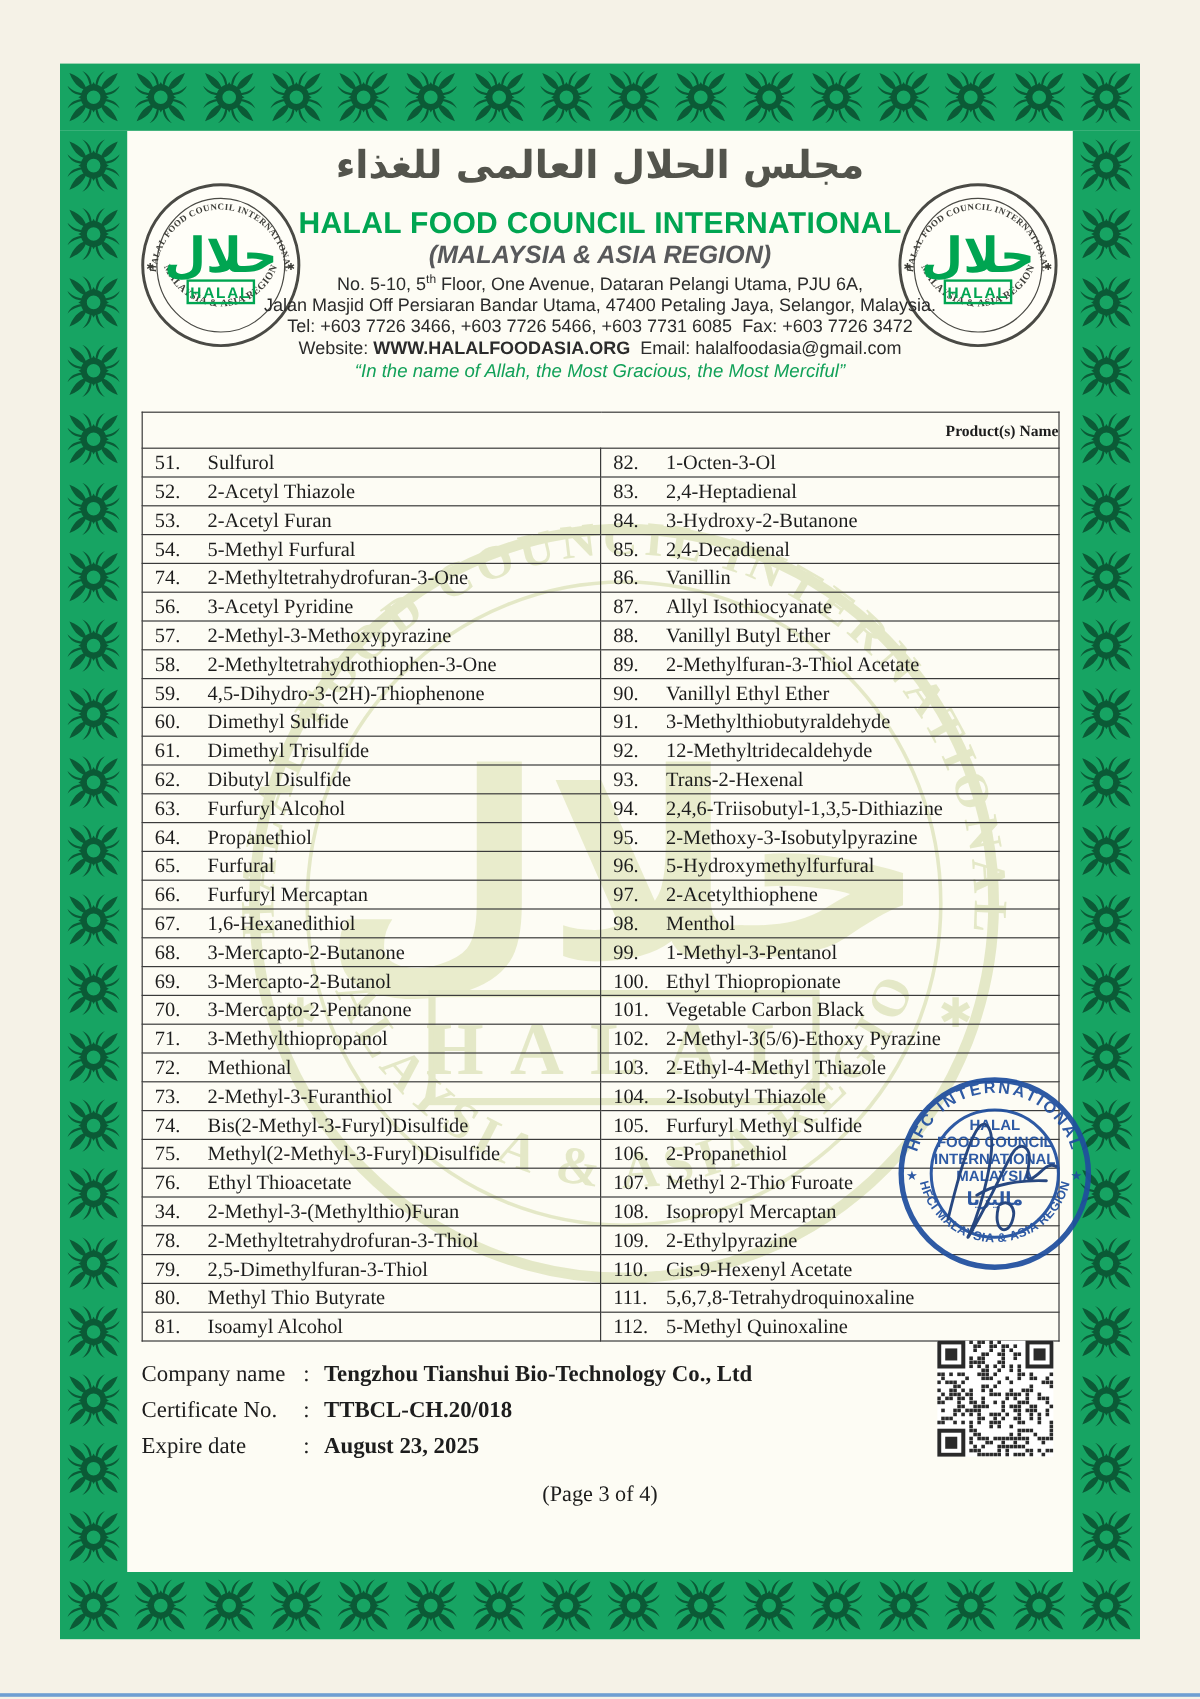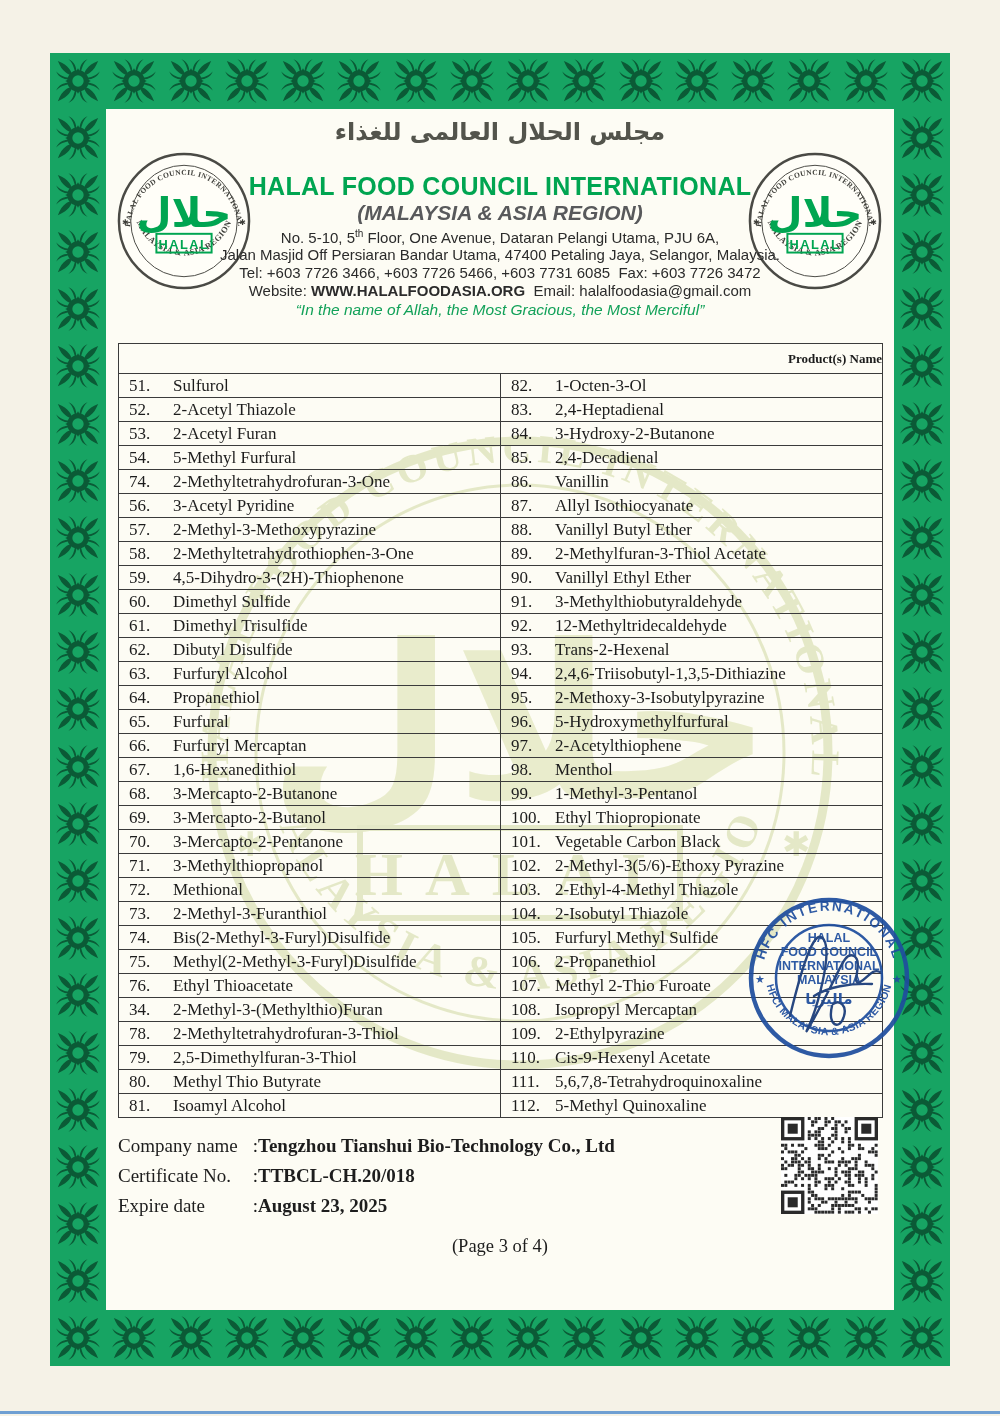--- a/index.html
+++ b/index.html
@@ -11,21 +11,21 @@
   
   .band{position:absolute;background:#17a463;display:flex;justify-content:space-around;align-items:center;z-index:4;}
   .band.h{left:50px;width:900px;height:56px;}
   .band.v{top:109px;width:56px;height:1201px;flex-direction:column;}
   #band-top{top:53px;} #band-bottom{top:1310px;}
   #band-left{left:50px;} #band-right{left:894px;}
   .motif{width:46px;height:46px;flex:0 0 auto;}
 
   
   .hdr{position:absolute;left:110px;width:780px;text-align:center;z-index:2;}
-  .arabic-title{top:118px;font-family:"DejaVu Sans",sans-serif;font-size:24px;font-weight:bold;color:#53544c;}
+  .arabic-title{top:118px;font-family:"DejaVu Sans",sans-serif;font-size:32px;font-weight:bold;color:#53544c;}
   .org-name{top:172px;font-family:"Liberation Sans","DejaVu Sans",sans-serif;font-size:25px;font-weight:bold;color:#00a551;letter-spacing:.3px;}
   .region-sub{top:201px;font-family:"Liberation Sans",sans-serif;font-size:21px;font-weight:bold;font-style:italic;color:#58595b;}
   .addr{font-family:"Liberation Sans",sans-serif;font-size:15px;color:#2b2b2b;}
   .addr1{top:228px;} .addr2{top:246px;} .telline{top:264px;} .webline{top:282px;}
   .quote{top:301px;font-family:"Liberation Sans",sans-serif;font-size:15.5px;font-style:italic;font-weight:500;color:#12a159;}
   .seal{position:absolute;top:151px;width:138px;height:140px;z-index:2;}
   #seal-left{left:115px;} #seal-right{left:746px;}
   sup{font-size:10px;text-align:right;}
 
   
@@ -37,21 +37,21 @@
   #ptable th{border:1.4px solid #3b3b3b;height:29px;font-size:13px;font-weight:bold;text-align:right;padding:0;}
   #ptable td{border:1px solid #3b3b3b;height:23px;padding:0 2px 0 10px;white-space:nowrap;overflow:hidden;}
   .num{display:inline-block;width:44px;}
 
   
   #stamp{position:absolute;left:744px;top:888px;width:170px;height:176px;z-index:5;opacity:.93;}
 
   
   .info{position:absolute;left:118px;top:1131px;font-size:19px;line-height:30px;z-index:2;}
   .info .lbl{display:inline-flex;width:140px;justify-content:space-between;align-items:center;}
-  .info .val{font-weight:bold;font-family:Liberation Serif, serif;}
+  .info .val{font-weight:bold;margin-left:12px;font-family:Liberation Serif, serif;}
   #qr{position:absolute;left:781px;top:1117px;width:97px;height:97px;z-index:2;}
   .page-num{position:absolute;left:110px;top:1236px;width:780px;text-align:center;font-size:18.5px;z-index:2;}
   .scan-line{position:absolute;left:0;top:1411px;width:1000px;height:3px;background:#6f9fd2;z-index:6;}
 </style>
 </head>
 <body>
 
 <div class="page">
   <div class="inner-paper"></div>
 

